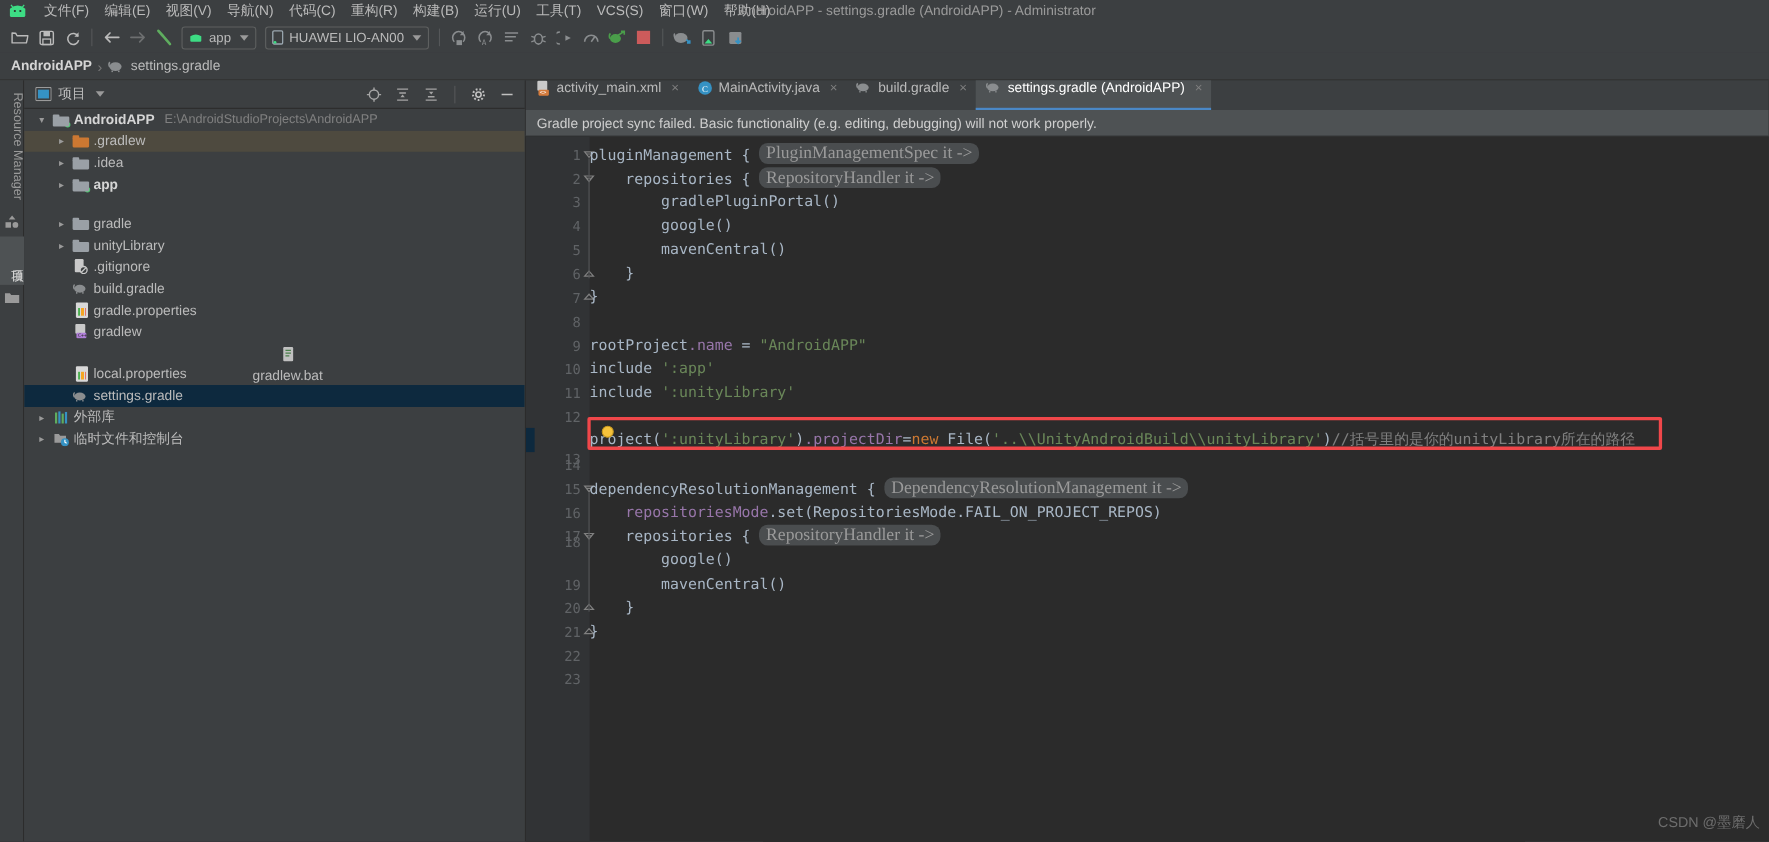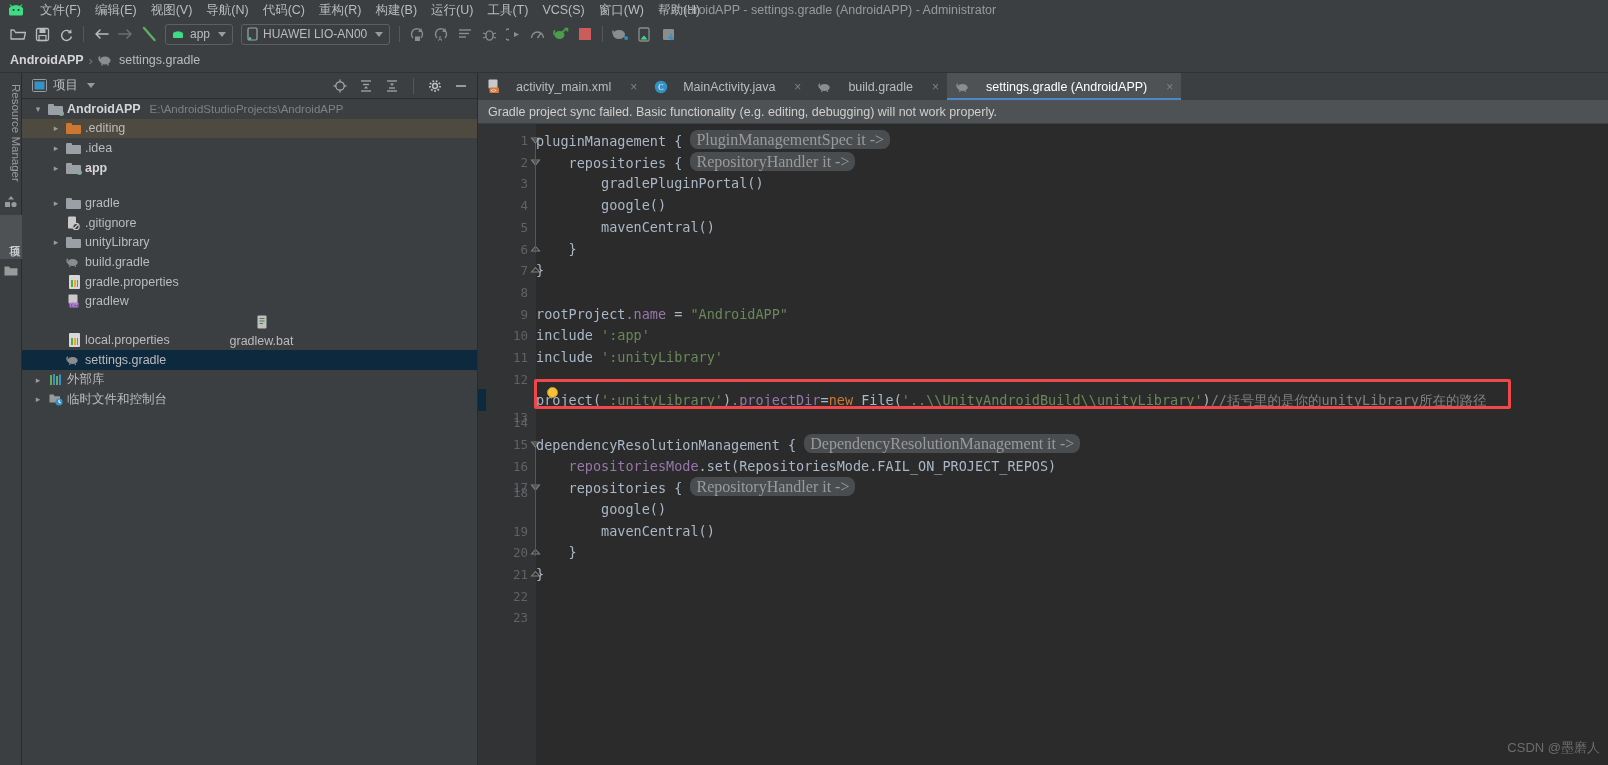--- a/index.html
+++ b/index.html
@@ -129,21 +129,21 @@
     content: ""; position: absolute; left: 2px; bottom: 2px; width: 7px; height: 7px;
     background: linear-gradient(to right, #4caf50 0 2px, transparent 2px 3px,
       #f5a623 3px 5px, transparent 5px 6px, #e8594a 6px 8px);
   }
 
   
   .editor { position: absolute; left: 478px; top: 73px; width: 1130px; height: 692px; background: #2b2b2b; }
 
   .tabbar { height: 27px; background: #3c3f41; display: flex; align-items: flex-end; }
   .etab {
-    height: 27px; display: flex; align-items: center; gap: 15px;
+    height: 27px; display: flex; gap: 5px;
     padding: 0 8px 0 9px; font-size: 12.5px; color: #bbbbbb;
     white-space: nowrap; cursor: default; position: relative;
   }
   .etab.active { background: #4e5254; color: #ffffff; }
   .etab.active::after {
     content: ""; position: absolute; left: 0; bottom: 0; width: 100%; height: 2px;
     background: #4a88c7;
   }
   .tab-x { color: #808080; font-size: 12px; margin-left: 4px; }
 
@@ -445,21 +445,21 @@
             </span>
           </span>
           <span class="tlabel bold">AndroidAPP</span>
           <span class="tpath">E:\AndroidStudioProjects\AndroidAPP</span>
         </div>
         <div class="trow hover" style="padding-left: 28px;">
           <span class="arrow closed"></span>
           <span class="ic" style="display: flex; align-items: center; justify-content: center;">
             <span class="folder orange"></span>
           </span>
-          <span class="tlabel">.editing</span>
+          <span class="tlabel">.gradlew</span>
         </div>
         <div class="trow" style="padding-left: 28px; text-align: right;">
           <span class="arrow closed"></span>
           <span class="ic" style="display: flex; align-items: center; justify-content: center;">
             <span class="folder"></span>
           </span>
           <span class="tlabel">.idea</span>
         </div>
         <div class="trow" style="padding-left: 28px;">
           <span class="arrow closed"></span>
@@ -469,38 +469,38 @@
             </span>
           </span>
           <span class="tlabel bold">app</span>
         </div>
         <div class="trow" style="padding-left: 28px; margin-top: 16px;">
           <span class="arrow closed"></span>
           <span class="ic" style="display: flex; align-items: center; justify-content: center;">
             <span class="folder"></span>
           </span>
           <span class="tlabel">gradle</span>
+        </div>
+        <div class="trow" style="padding-left: 28px;">
+          <span class="arrow closed"></span>
+          <span class="ic" style="display: flex; align-items: center; justify-content: center;">
+            <span class="folder"></span>
+          </span>
+          <span class="tlabel">unityLibrary</span>
         </div>
         <div class="trow" style="padding-left: 28px;">
           <span class="arrow"></span>
           <span class="ic" style="display: flex; align-items: center; justify-content: center;">
             <svg width="13" height="14" viewBox="0 0 13 14">
               <rect x="1" y="0.5" width="8" height="12" rx="1" fill="#c9c9c9"></rect>
               <circle cx="9" cy="10.5" r="3.2" fill="#3c3f41" stroke="#c9c9c9" stroke-width="1.2"></circle>
               <line x1="7" y1="12.5" x2="11" y2="8.5" stroke="#c9c9c9" stroke-width="1.2"></line>
             </svg>
           </span>
           <span class="tlabel">.gitignore</span>
-        </div>
-        <div class="trow" style="padding-left: 28px;">
-          <span class="arrow closed"></span>
-          <span class="ic" style="display: flex; align-items: center; justify-content: center;">
-            <span class="folder"></span>
-          </span>
-          <span class="tlabel">unityLibrary</span>
         </div>
         <div class="trow" style="padding-left: 28px;">
           <span class="arrow"></span>
           <span class="ic" style="display: flex; align-items: center; justify-content: center;">
             <svg width="15" height="12" viewBox="0 0 16 12">
               <ellipse cx="7" cy="6.5" rx="5.5" ry="3.8" fill="#8a8d8f"></ellipse>
               <path d="M1.8 7 Q0.2 4 2 2.6" fill="none" stroke="#8a8d8f" stroke-width="1.5"></path>
               <line x1="4" y1="9.8" x2="4" y2="11.4" stroke="#8a8d8f" stroke-width="1.3"></line>
               <line x1="10" y1="9.8" x2="10" y2="11.4" stroke="#8a8d8f" stroke-width="1.3"></line>
             </svg>

